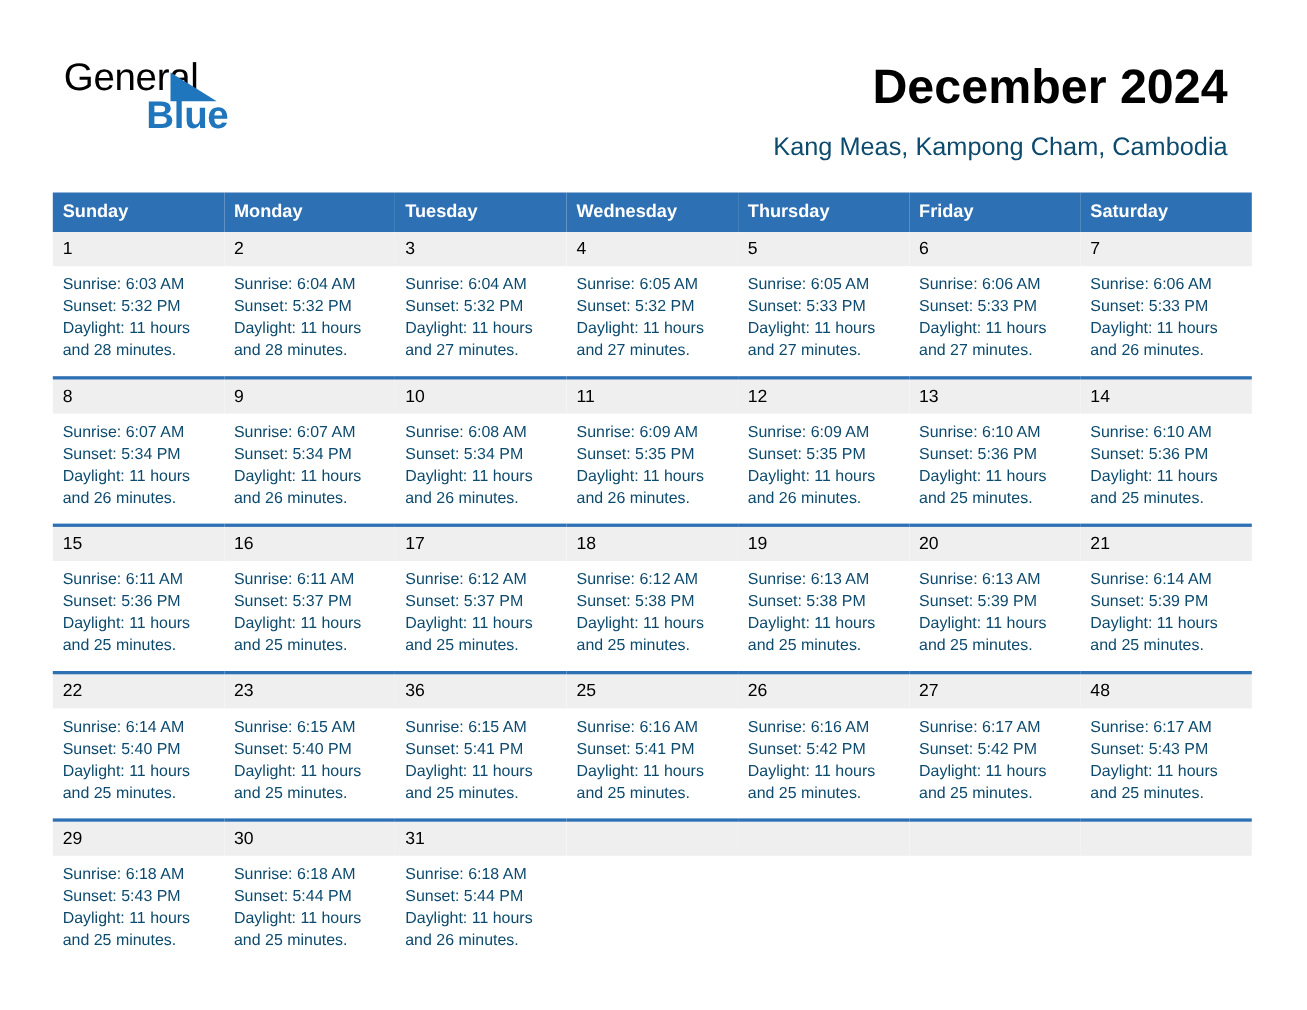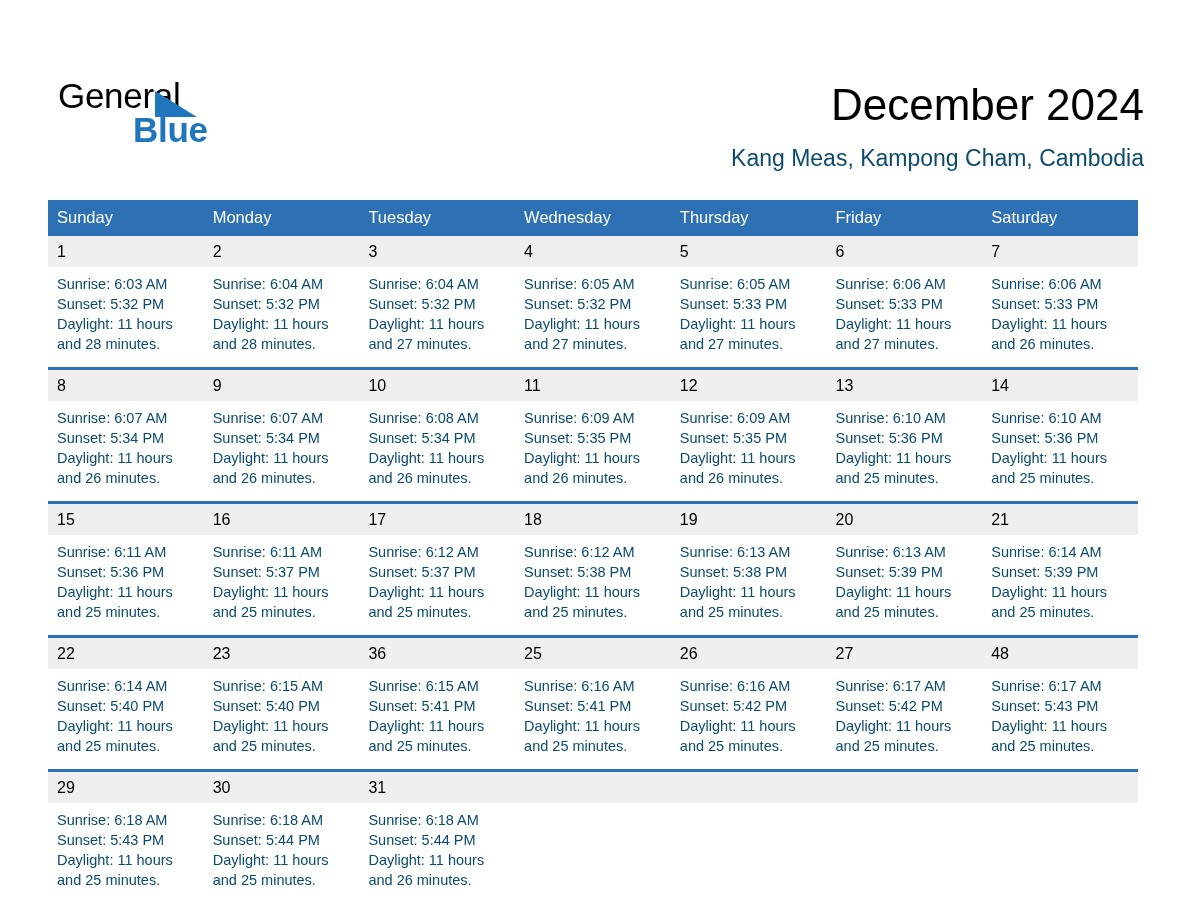--- a/index.html
+++ b/index.html
@@ -19,23 +19,22 @@
     width: 1188px;
     height: 918px;
     box-sizing: border-box;
   }
 
   
   .top {
     display: flex;
     align-items: flex-start;
     justify-content: space-between;
-    padding: 52px 44px 0 58px;
+    padding: 52px 72px 0 58px;
     box-sizing: border-box;
-    margin-top: 25px;
   }
   .logo {
     position: relative;
     width: 190px;
     height: 76px;
     flex: none;
   }
   .logo-general {
     position: absolute;
     left: 0;
@@ -64,21 +63,21 @@
     letter-spacing: -0.3px;
     font-weight: bold;
   }
   .titles {
     text-align: right;
     padding-top: 2px;
   }
   .title-main {
     font-size: 44px;
     line-height: 52px;
-    font-weight: normal;
+    font-weight: bold;
     color: #000000;
     margin: 0;
     white-space: nowrap;
   }
   .title-sub {
     font-size: 23px;
     line-height: 30px;
     font-weight: normal;
     color: #0c4a6e;
     margin: 12px 0 0 0;
@@ -88,21 +87,21 @@
   
   .calendar {
     margin: 27px 50px 0 48px;
     border-collapse: collapse;
     table-layout: fixed;
     width: 1090px;
   }
   .calendar th {
     background: #2e70b4;
     color: #ffffff;
-    font-weight: normal;
+    font-weight: bold;
     font-size: 16.5px;
     text-align: left;
     padding: 8px 0 9px 9px;
     height: 18px;
     vertical-align: middle;
   }
   .calendar td {
     width: 155.7px;
     vertical-align: top;
     padding: 0;

